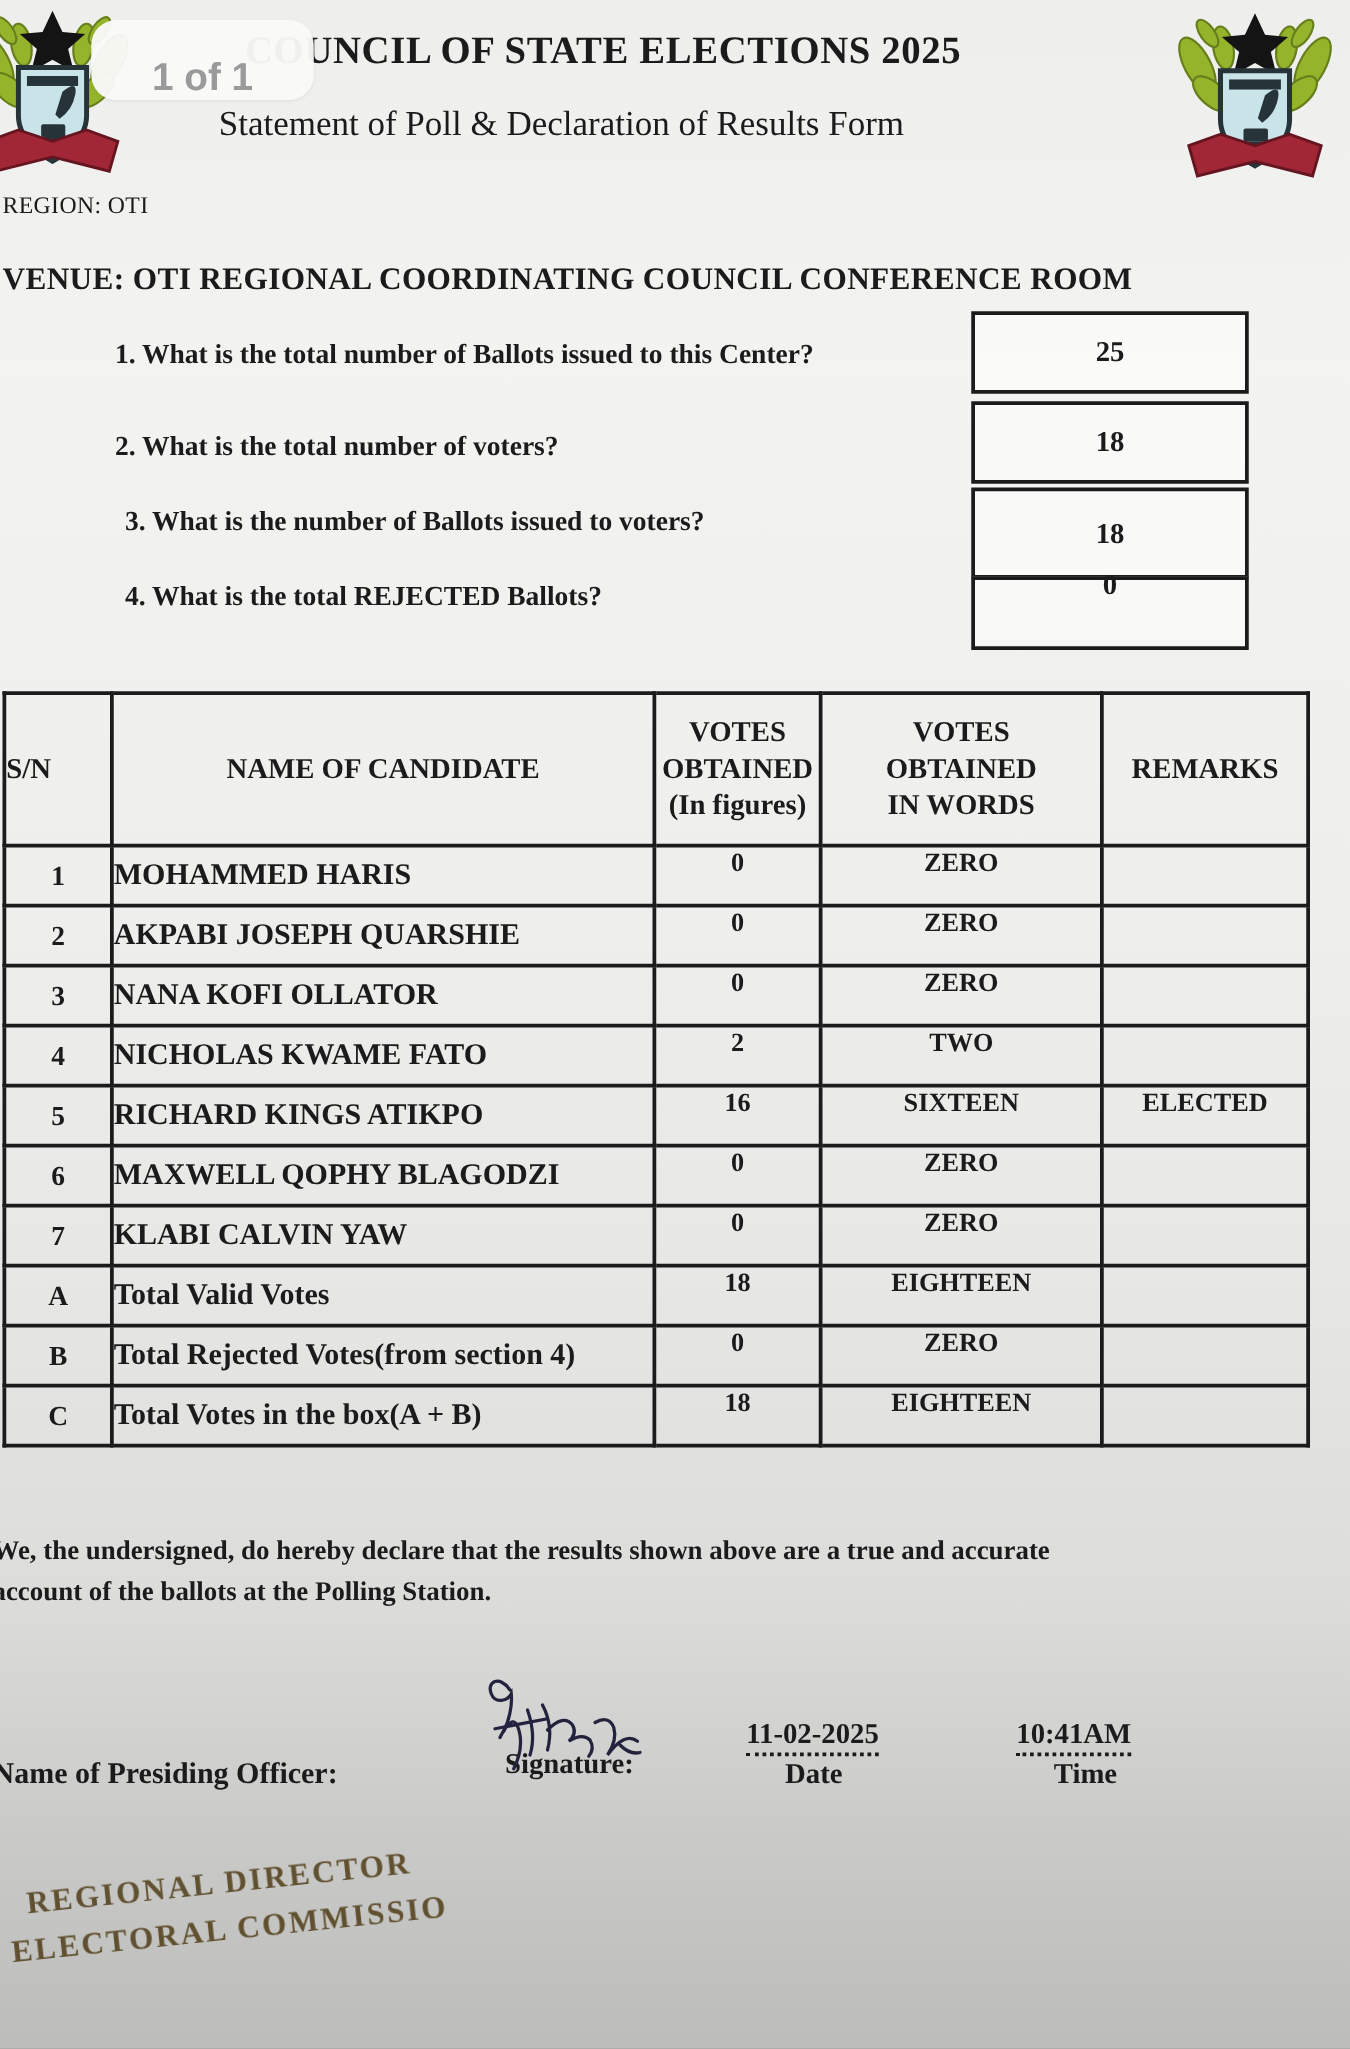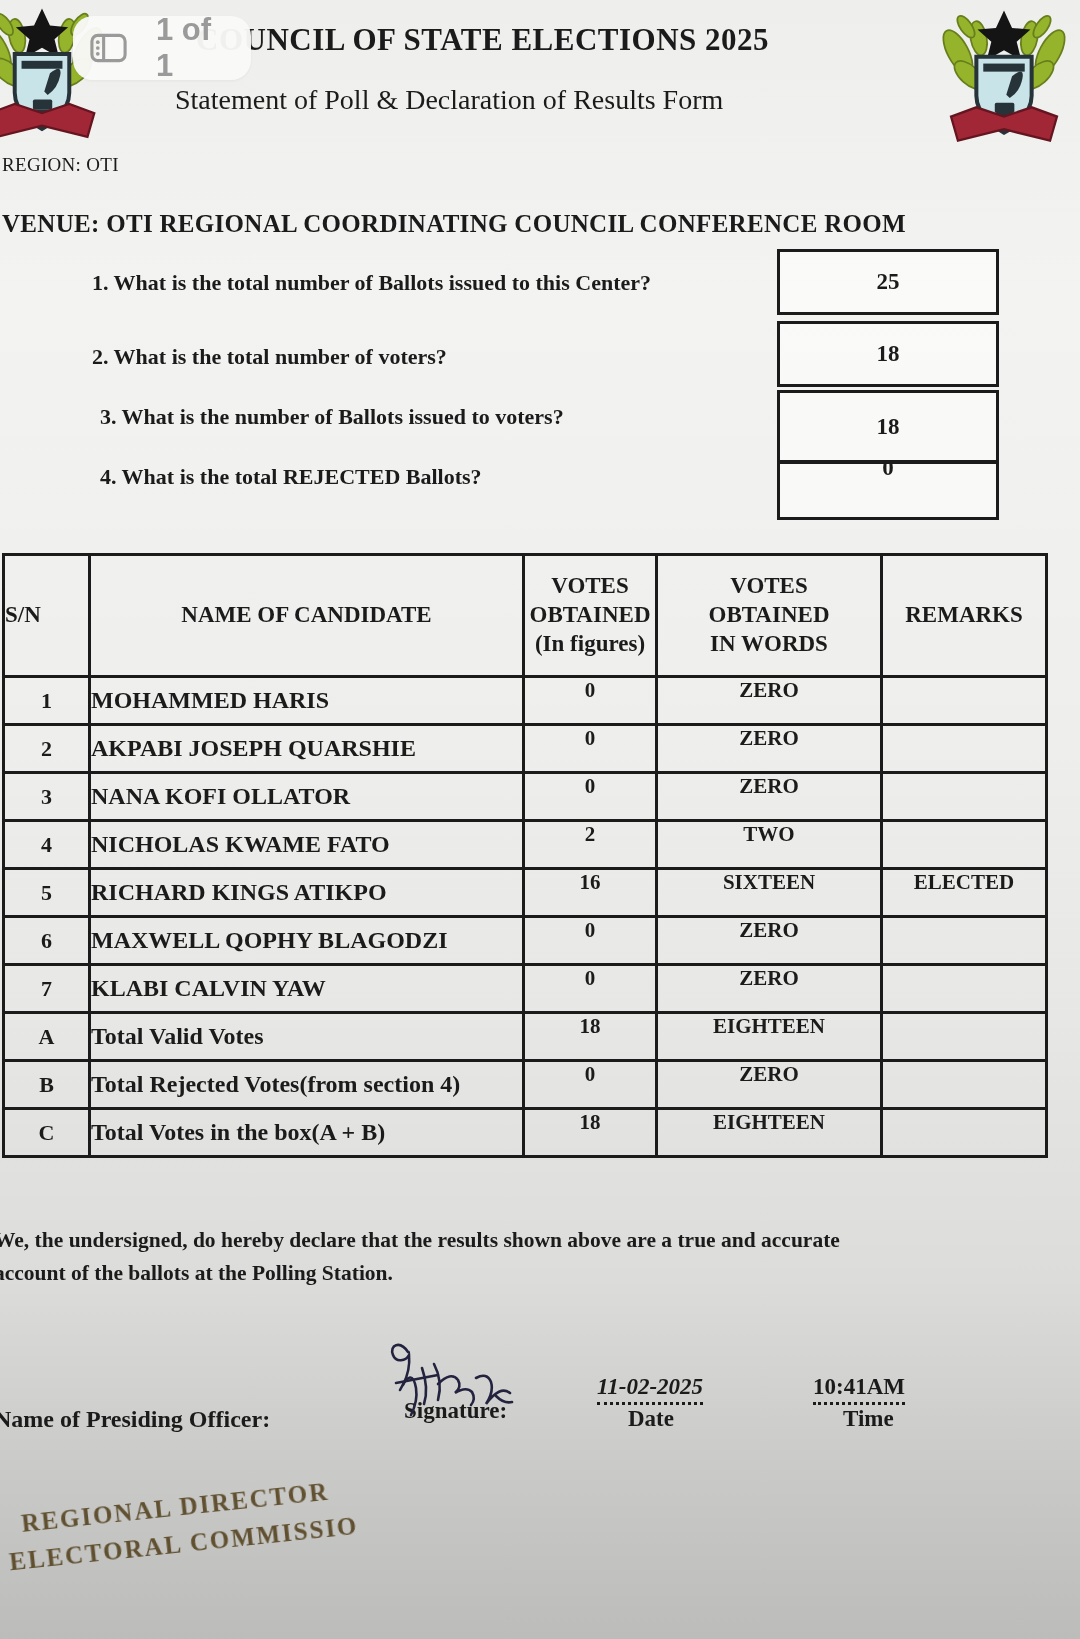--- a/index.html
+++ b/index.html
@@ -10,20 +10,21 @@
   }
   .abs{position:absolute;}
   
   .page-badge{
     left:73px;top:16px;width:178px;height:64px;border-radius:20px;
     background:rgba(249,249,248,0.96);display:flex;align-items:center;gap:28px;
     padding:0 16px;box-sizing:border-box;z-index:6;
     font-family:"Liberation Sans","DejaVu Sans",sans-serif;
     color:#9a9a9a;font-size:31px;font-weight:600;
     box-shadow:0 1px 3px rgba(0,0,0,0.05);
+    flex-direction:column;
   }
   
   .doc-title{left:196px;top:22px;font-size:31px;font-weight:bold;letter-spacing:0.5px;z-index:1;white-space:nowrap;}
   .doc-subtitle{left:175px;top:84px;font-size:28px;white-space:nowrap;}
   .region-line{left:2px;top:154px;font-size:19px;font-weight:normal;letter-spacing:0.3px;}
   .venue-line{left:2px;top:210px;font-size:25px;font-weight:bold;letter-spacing:0.3px;white-space:nowrap;}
   
   .q-label{font-size:22px;font-weight:bold;white-space:nowrap;}
   .q1{left:92px;top:270px;} .q2{left:92px;top:344px;}
   .q3{left:100px;top:404px;} .q4{left:100px;top:464px;}
@@ -47,21 +48,21 @@
   
   .decl-head{left:0;top:1196px;width:1005px;text-align:center;font-size:25px;font-weight:bold;letter-spacing:0.5px;}
   .decl-line{font-size:21.5px;font-weight:bold;white-space:nowrap;}
   .dl1{left:-6px;top:1228px;} .dl2{left:-6px;top:1261px;}
   
   .dotted{border-bottom:3px dotted #1b1b1b;padding-bottom:2px;}
   .officer-name{left:28px;top:1372px;font-size:27px;font-weight:bold;letter-spacing:0.5px;}
   .officer-label{left:-6px;top:1406px;font-size:24px;font-weight:bold;}
   .sig-label{left:404px;top:1398px;font-size:23px;font-weight:bold;}
   .sig-scribble{left:378px;top:1336px;z-index:2;}
-  .date-value{left:597px;top:1374px;font-size:23px;font-weight:bold;font-style:italic;}
+  .date-value{left:597px;top:1374px;font-size:23px;font-weight:bold;}
   .date-label{left:628px;top:1406px;font-size:23px;font-weight:bold;}
   .time-value{left:813px;top:1374px;font-size:23px;font-weight:bold;}
   .time-label{left:843px;top:1406px;font-size:23px;font-weight:bold;}
   
   .stamp{left:20px;top:1510px;transform:rotate(-6deg);transform-origin:left top;
     color:#53411d;opacity:0.88;filter:blur(0.3px);}
   .stamp-l1{font-size:25px;font-weight:bold;letter-spacing:2px;white-space:nowrap;}
   .stamp-l2{font-size:25px;font-weight:bold;letter-spacing:2px;white-space:nowrap;margin-left:-16px;margin-top:9px;}
   .crest{z-index:0;}
 </style>

